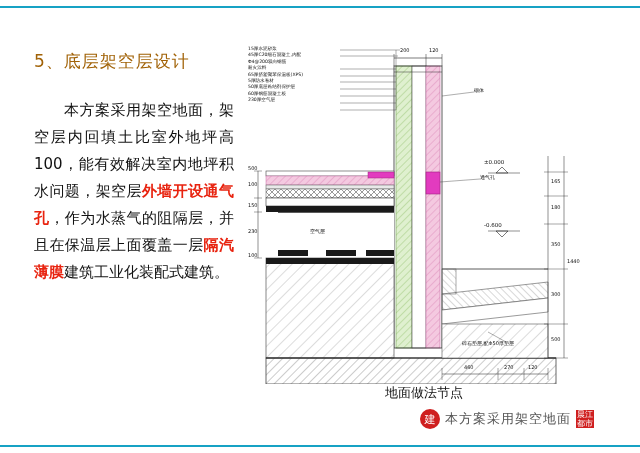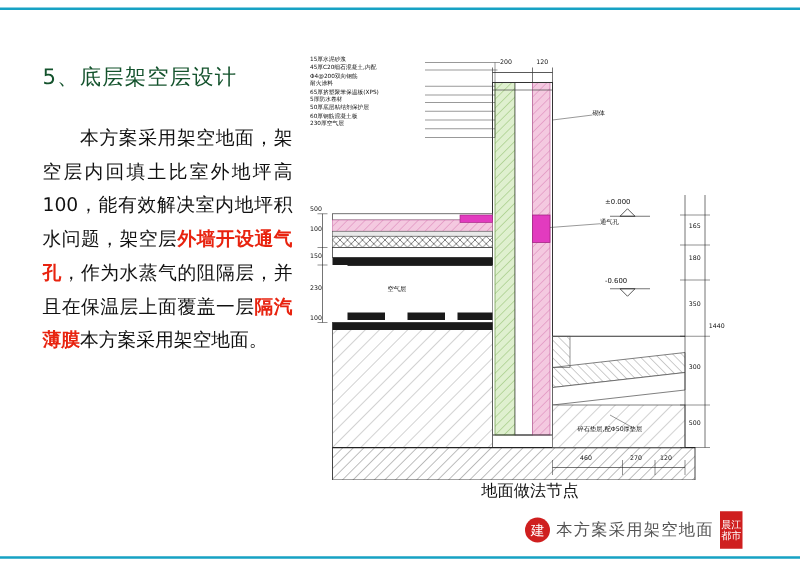--- a/index.html
+++ b/index.html
@@ -16,21 +16,21 @@
   }
   
   .rule-top{position:absolute;left:0;top:6px;width:640px;height:2px;background:#17a2c4;}
   .rule-bottom{position:absolute;left:0;bottom:6px;width:640px;height:2px;background:#17a2c4;}
 
   
   .left-col{
     position:absolute;left:34px;top:50px;width:200px;
   }
   .section-title{
-    font-size:17px;color:#14532d;letter-spacing:1px;
+    font-size:17px;color:#a16207;letter-spacing:1px;
     font-family:"DejaVu Sans", sans-serif;
     white-space:nowrap;
   }
   .body-text{
     margin-top:24px;
     font-size:15px;line-height:27px;color:#111;
     text-align:justify;
     font-family:"DejaVu Sans", sans-serif;
     text-indent:2em;
   }
@@ -71,37 +71,37 @@
     width:20px;height:20px;border-radius:50%;
     background:#cf1f1f;color:#fff;font-size:11px;
     display:flex;align-items:center;justify-content:center;
     font-family:"DejaVu Sans", sans-serif;
   }
   .logo-text{
     font-size:13px;color:#555;letter-spacing:1px;
     font-family:"DejaVu Sans", sans-serif;
   }
   .logo-mark{
-    width:18px;height:30px;background:#cf1f1f;color:#fff;font-size:8px;
+    width:18px;height:18px;background:#cf1f1f;color:#fff;font-size:8px;
     display:flex;align-items:center;justify-content:center;line-height:9px;
     text-align:center;font-family:"DejaVu Sans", sans-serif;
   }
 </style>
 </head>
 <body>
 
 <div class="page">
 
   <div class="rule-top"></div>
   <div class="rule-bottom"></div>
 
   <div class="left-col">
     <div class="section-title">5、底层架空层设计</div>
     <div class="body-text">
-      <span>本方案采用架空地面，架空层内回填土比室外地坪高100，能有效解决室内地坪积水问题，架空层</span><span class="hl">外墙开设通气孔</span><span>，作为水蒸气的阻隔层，并且在保温层上面覆盖一层</span><span class="hl">隔汽薄膜</span><span>本方案采用架空地面。</span>
+      <span>本方案采用架空地面，架空层内回填土比室外地坪高100，能有效解决室内地坪积水问题，架空层</span><span class="hl">外墙开设通气孔</span><span>，作为水蒸气的阻隔层，并且在保温层上面覆盖一层</span><span class="hl">隔汽薄膜</span><span>建筑工业化装配式建筑。</span>
     </div>
   </div>
 
   <div class="drawing">
 
     <svg width="352" height="348" viewBox="0 0 352 348">
 
       <defs>
         <pattern id="diag" width="6" height="6" patternUnits="userSpaceOnUse" patternTransform="rotate(45)">
           <line x1="0" y1="0" x2="0" y2="6" stroke="#6b6b6b" stroke-width="0.7"></line>

